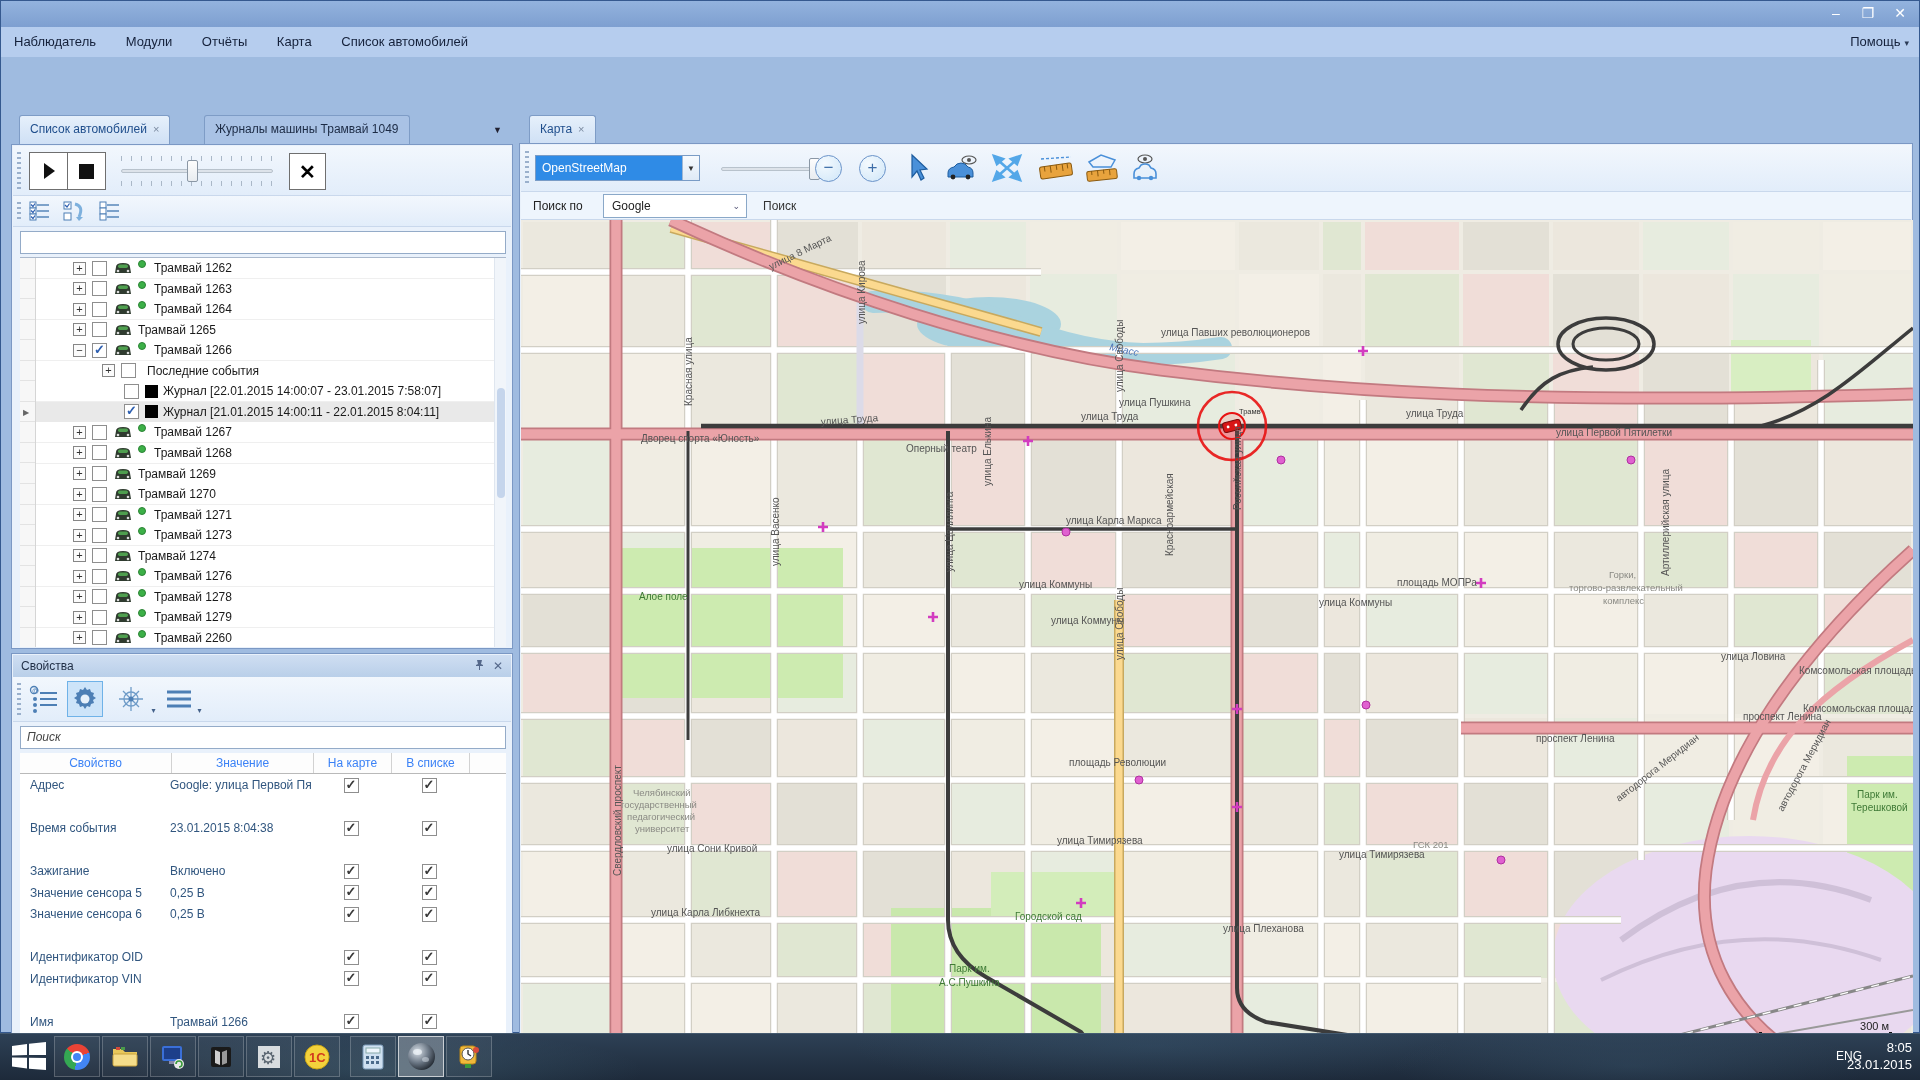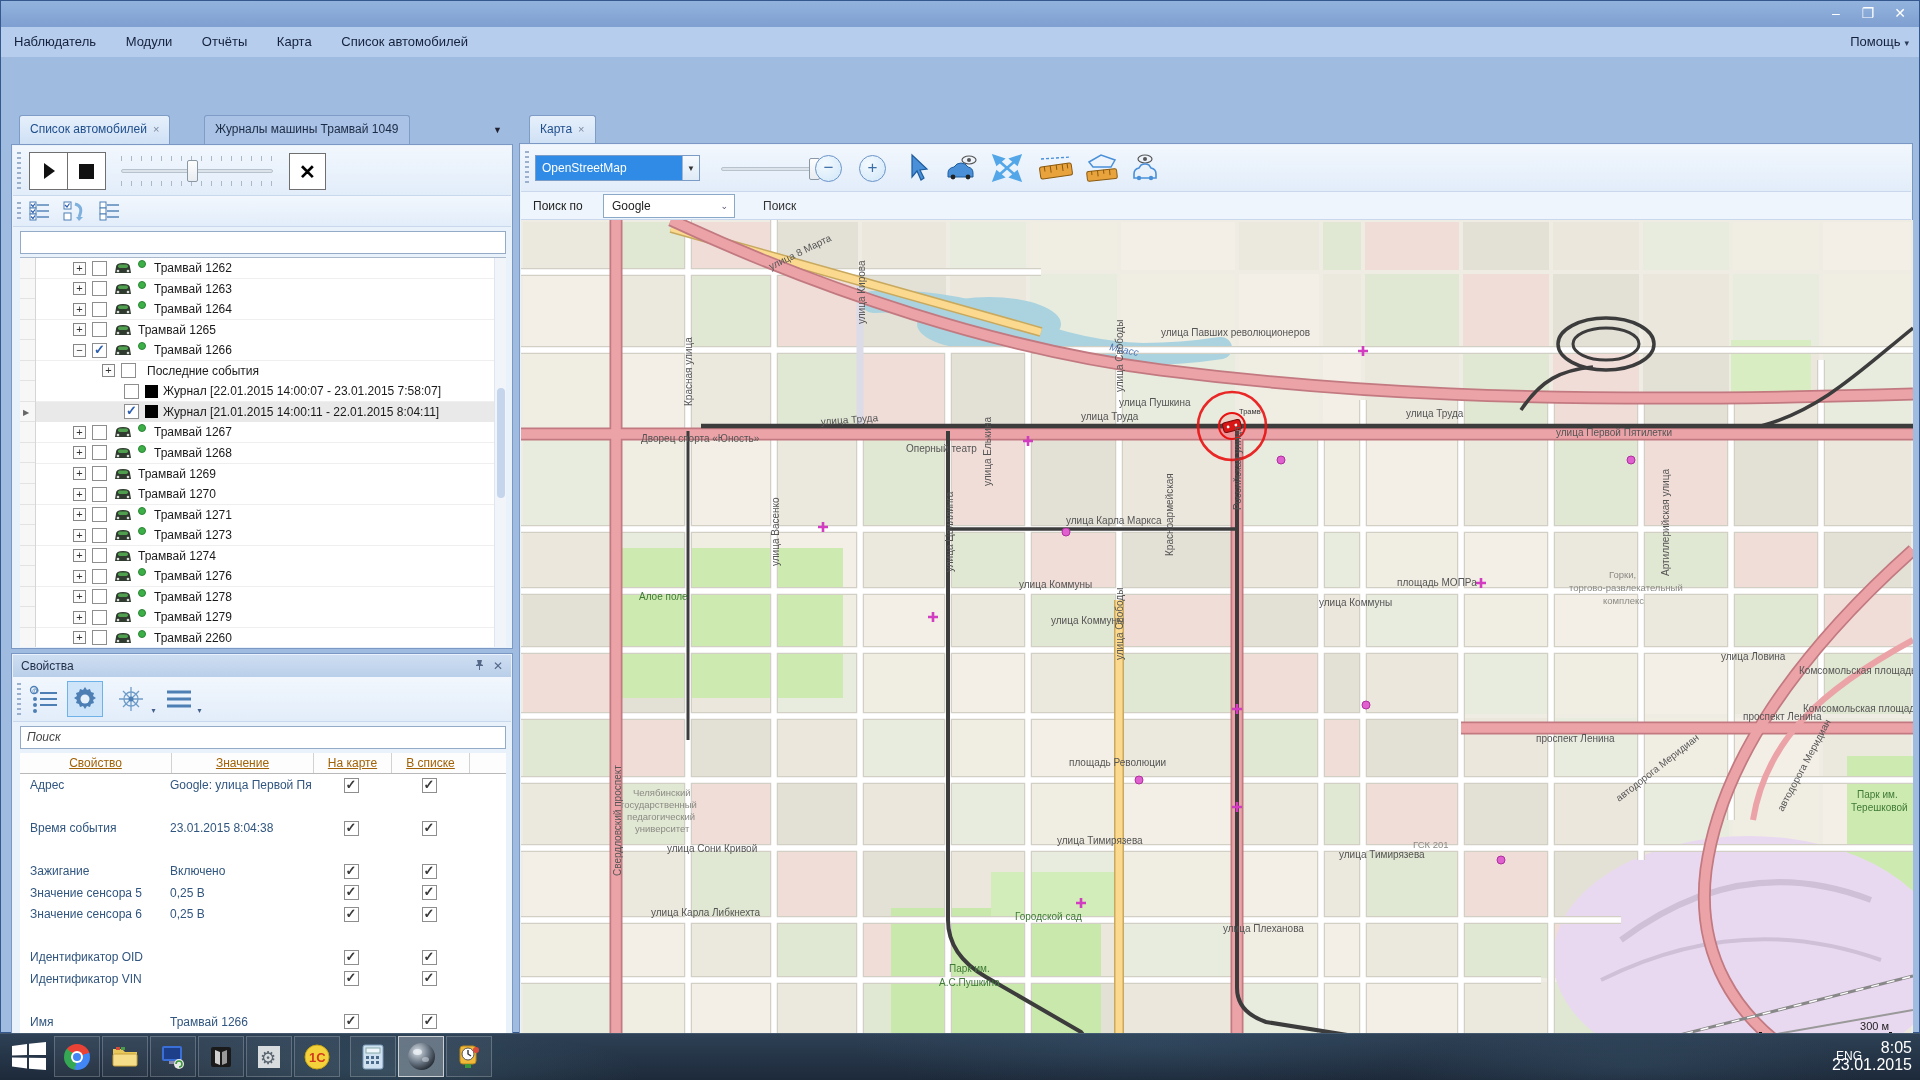--- a/index.html
+++ b/index.html
@@ -48,21 +48,21 @@
   .vscroll { position:absolute; right:0; top:0; bottom:0; width:12px; background:#f1f5fa; border-left:1px solid #dfe6ef; }
   .vscroll .th { position:absolute; left:2px; width:8px; border-radius:4px; background:#c5d5ec; }
 
   
   .phead { position:absolute; left:1px; right:1px; top:1px; height:22px; background:linear-gradient(#cfdef2,#b9cfe9); font-size:12px; color:#1f2d44; padding:4px 8px; }
   .phead .ico { position:absolute; top:4px; color:#55688a; font-size:12px; }
   .ptool-ic { position:absolute; }
   .ptool-box { position:absolute; background:#cde4f9; border:1px solid #6fb2e8; }
   .drop-arrow { font-size:8px; color:#44618a; }
   .search-input { position:absolute; background:#fff; border:1px solid #94abc8; font-style:italic; color:#444; font-size:12px; padding:3px 6px; }
-  .grid-head { position:absolute; display:flex; font-size:12px; color:#a16207; border-bottom:1px solid #b9b9b9; background:#fdfdfd;text-decoration:underline; }
+  .grid-head { position:absolute; display:flex; font-size:12px; color:#3b82f6; border-bottom:1px solid #b9b9b9; background:#fdfdfd; }
   .grid-head div { border-right:1px solid #d2d2d2; text-align:center; padding-top:3px; height:100%; }
   .grid-body { position:absolute; background:#fff; overflow:hidden; }
   .prow { position:absolute; left:0; right:0; height:22px; display:flex; align-items:center; font-size:12px; color:#31567f; }
   .prow .c1 { width:150px; padding-left:10px; white-space:nowrap; overflow:hidden; }
   .prow .c2 { width:142px; white-space:nowrap; overflow:hidden; }
   .prow .c3 { width:78px; display:flex; justify-content:center; }
   .prow .c4 { width:78px; display:flex; justify-content:center; }
   .prow .cb.on::after { color:#3a3a3a; }
 
   
@@ -86,21 +86,21 @@
      box-shadow:inset 0 1px 0 #44596e; }
   .taskbar::before { content:""; position:absolute; inset:0;
      background:radial-gradient(260px 40px at 20% 80%, rgba(90,140,160,.25), transparent),
                 radial-gradient(300px 45px at 60% 30%, rgba(70,110,140,.2), transparent),
                 radial-gradient(240px 40px at 85% 70%, rgba(80,120,150,.2), transparent); }
   .startbtn { position:absolute; left:12px; top:9px; width:34px; height:28px; }
   .appbox { position:absolute; top:3px; width:46px; height:41px; border:1px solid rgba(255,255,255,.22); background:rgba(255,255,255,.05); display:flex; align-items:center; justify-content:center; }
   .appbox.active { background:rgba(255,255,255,.28); border-color:rgba(255,255,255,.65); }
   .tray { position:absolute; top:0; height:47px; right:0; }
   .lang { position:absolute; top:16px; color:#fff; font-size:12px; }
-  .clockblk { position:absolute; right:8px; top:6px; color:#fff; font-size:16px; text-align:right; line-height:17px; }
+  .clockblk { position:absolute; right:8px; top:6px; color:#fff; font-size:13px; text-align:right; line-height:17px; }
 </style>
 </head>
 <body>
 
 <div class="screen">
 
   <div class="window">
     <div class="titlebar">
       <div class="wincontrols">
         <span>–</span>
@@ -803,21 +803,21 @@
                 <ellipse cx="16" cy="6" rx="7" ry="4" fill="none" stroke="#555" stroke-width="1.2"></ellipse>
                 <circle cx="16" cy="6" r="2" fill="#555"></circle>
                 <path d="M5 21 q0-5 5-6 l2-3 q4-2 8 0 l2 3 q5 1 5 6 l0 4 -22 0 Z" fill="none" stroke="#4a90d9" stroke-width="1.6"></path>
                 <circle cx="10" cy="25" r="2.2" fill="#4a90d9"></circle>
                 <circle cx="22" cy="25" r="2.2" fill="#4a90d9"></circle>
               </svg>
           </span>
         </div>
         <div class="searchrow" style="top:48px; height:28px;">
           <span style="position:absolute; left:12px; top:7px;">Поиск по</span>
-          <div class="gsel" style="left:82px; top:2px; width:132px;">
+          <div class="gsel" style="left:82px; top:2px; width:144px;">
             <span>Google</span>
             <span class="chev">⌄</span>
           </div>
           <span style="position:absolute; left:242px; top:7px; color:#333;">Поиск</span>
         </div>
         <div class="mapwrap" style="left:1px; top:76px; width:1392px; height:845px;">
           <svg id="mapsvg" width="1392" height="845" viewBox="0 0 1392 845">
             <rect width="1392" height="845" fill="#efece3"></rect>
             <g id="blocks">
                 <rect x="2" y="2" width="91" height="48" fill="#ebe8de"></rect>

